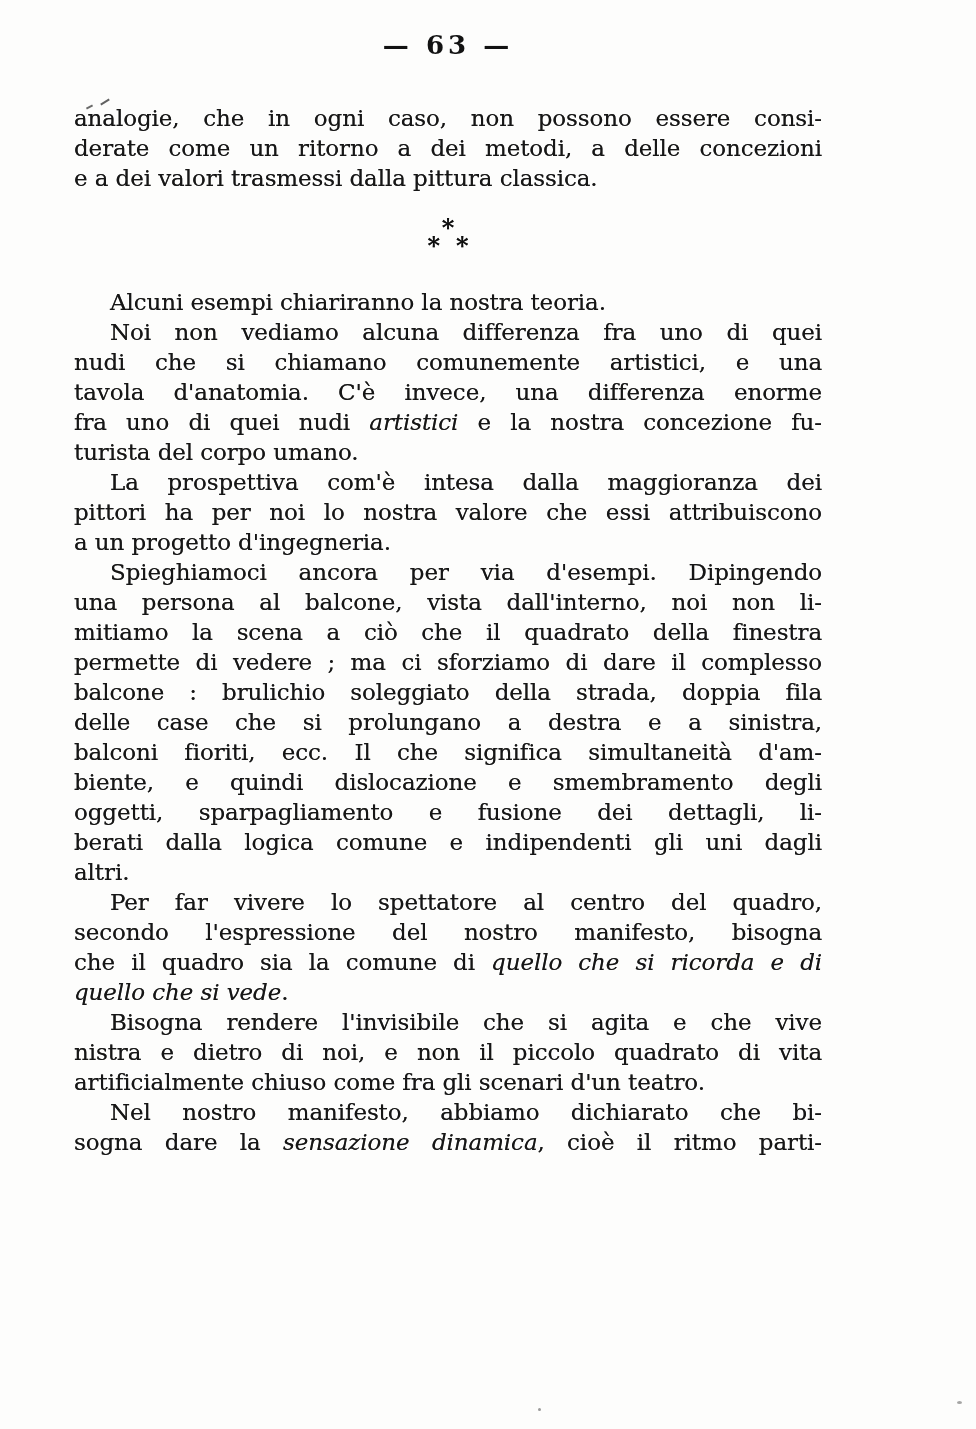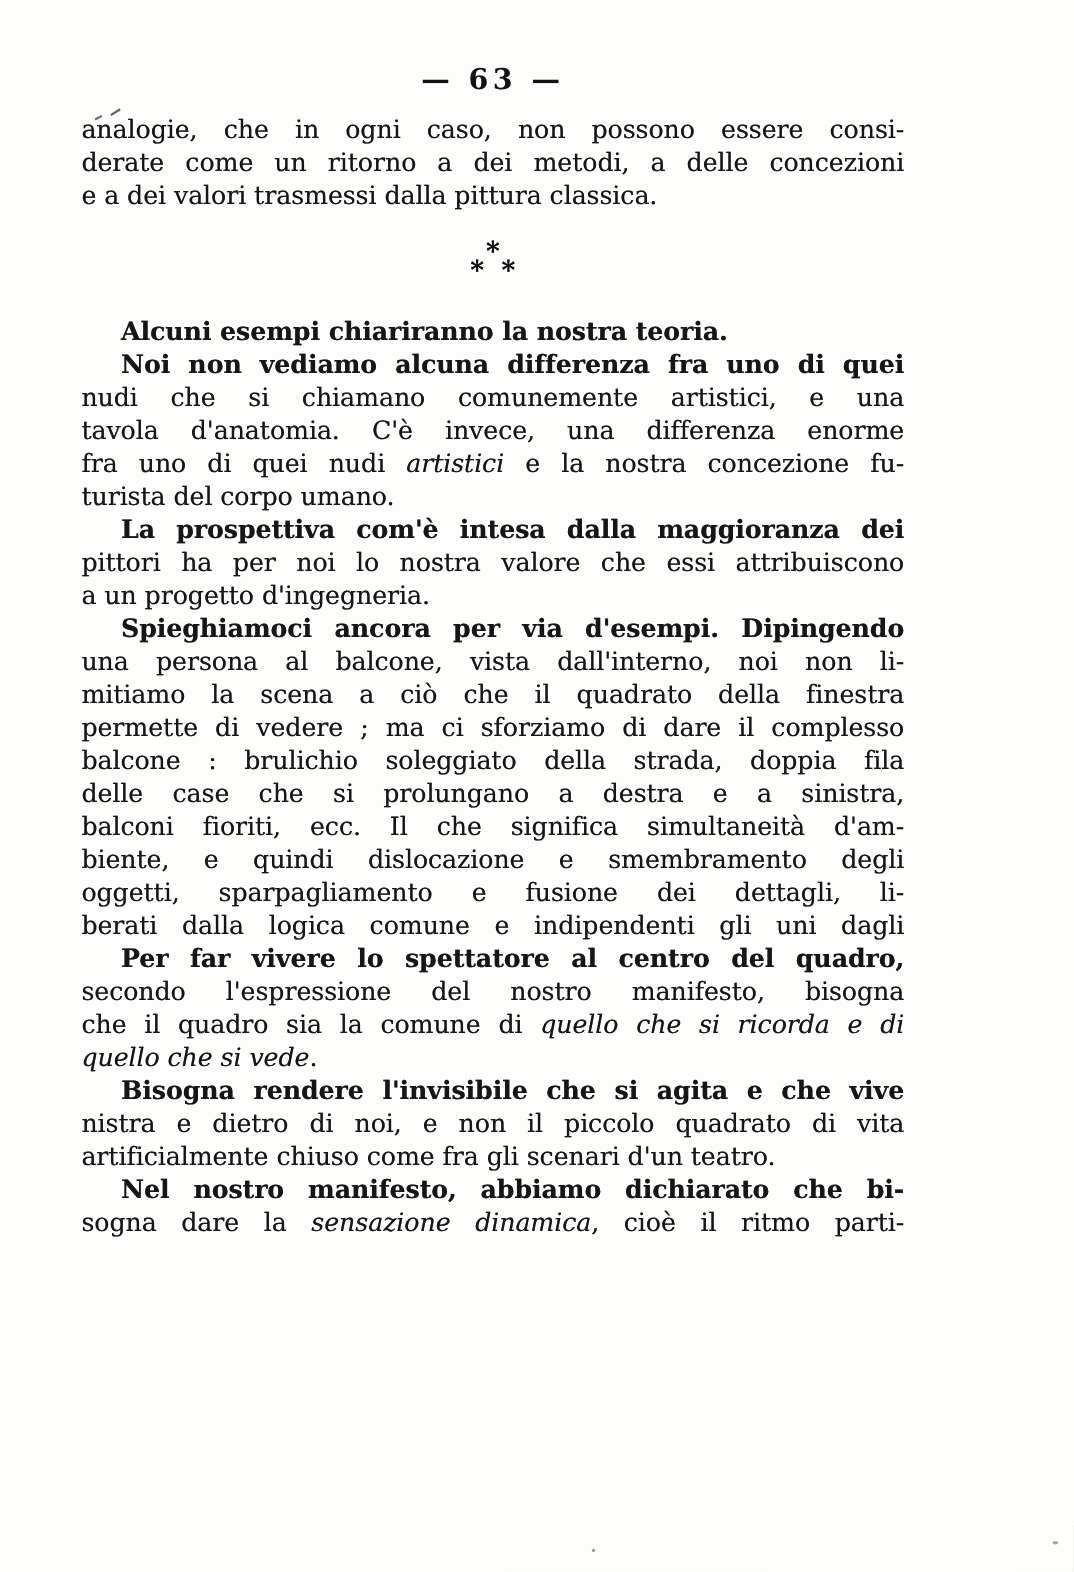--- a/index.html
+++ b/index.html
@@ -12,21 +12,21 @@
     width: 976px;
     height: 1429px;
     margin: 0 auto;
     background: #fdfdfc;
     overflow: hidden;
     font-family: "DejaVu Serif", "Liberation Serif", serif;
     color: #141414;
   }
   .page-number {
     position: absolute;
-    top: 58px;
+    top: 30px;
     left: 74px;
     width: 748px;
     text-align: center;
     font-size: 26px;
     font-weight: bold;
     letter-spacing: 4px;
     line-height: 30px;
     color: #121212;
   }
   .text-block {
@@ -40,21 +40,21 @@
     color: #161616;
     text-shadow: 0 0 0.5px rgba(10,10,10,0.65);
   }
   .paragraph { margin: 0; }
   .line {
     text-align: justify;
     text-align-last: justify;
     height: 30px;
   }
   .line.endline { text-align-last: left; }
-  .line.indent { text-indent: 36px; font-weight: bold; }
+  .line.indent { text-indent: 36px; }
   .it { font-style: italic; }
   .asterism {
     height: 36px;
     margin-top: 28px;
     margin-bottom: 30px;
     text-align: center;
     text-align-last: center;
     font-weight: bold;
     font-size: 24px;
     color: #0e0e0e;
@@ -139,20 +139,21 @@
           <div class="line indent"><span>Spieghiamoci ancora per via d'esempi. Dipingendo</span></div>
           <div class="line"><span>una persona al balcone, vista dall'interno, noi non li-</span></div>
           <div class="line"><span>mitiamo la scena a ciò che il quadrato della finestra</span></div>
           <div class="line"><span>permette di vedere ; ma ci sforziamo di dare il complesso</span></div>
           <div class="line"><span>balcone : brulichio soleggiato della strada, doppia fila</span></div>
           <div class="line"><span>delle case che si prolungano a destra e a sinistra,</span></div>
           <div class="line"><span>balconi fioriti, ecc. Il che significa simultaneità d'am-</span></div>
           <div class="line"><span>biente, e quindi dislocazione e smembramento degli</span></div>
           <div class="line"><span>oggetti, sparpagliamento e fusione dei dettagli, li-</span></div>
           <div class="line"><span>berati dalla logica comune e indipendenti gli uni dagli</span></div>
+          <div class="line endline"><span>altri.</span></div>
         </div>
         <div class="paragraph">
           <div class="line indent"><span>Per far vivere lo spettatore al centro del quadro,</span></div>
           <div class="line"><span>secondo l'espressione del nostro manifesto, bisogna</span></div>
           <div class="line"><span>che il quadro sia la comune di </span><span class="it">quello che si ricorda e di</span></div>
           <div class="line endline"><span class="it">quello che si vede</span><span>.</span></div>
         </div>
         <div class="paragraph">
           <div class="line indent"><span>Bisogna rendere l'invisibile che si agita e che vive</span></div>
           <div class="line"><span>nistra e dietro di noi, e non il piccolo quadrato di vita</span></div>

